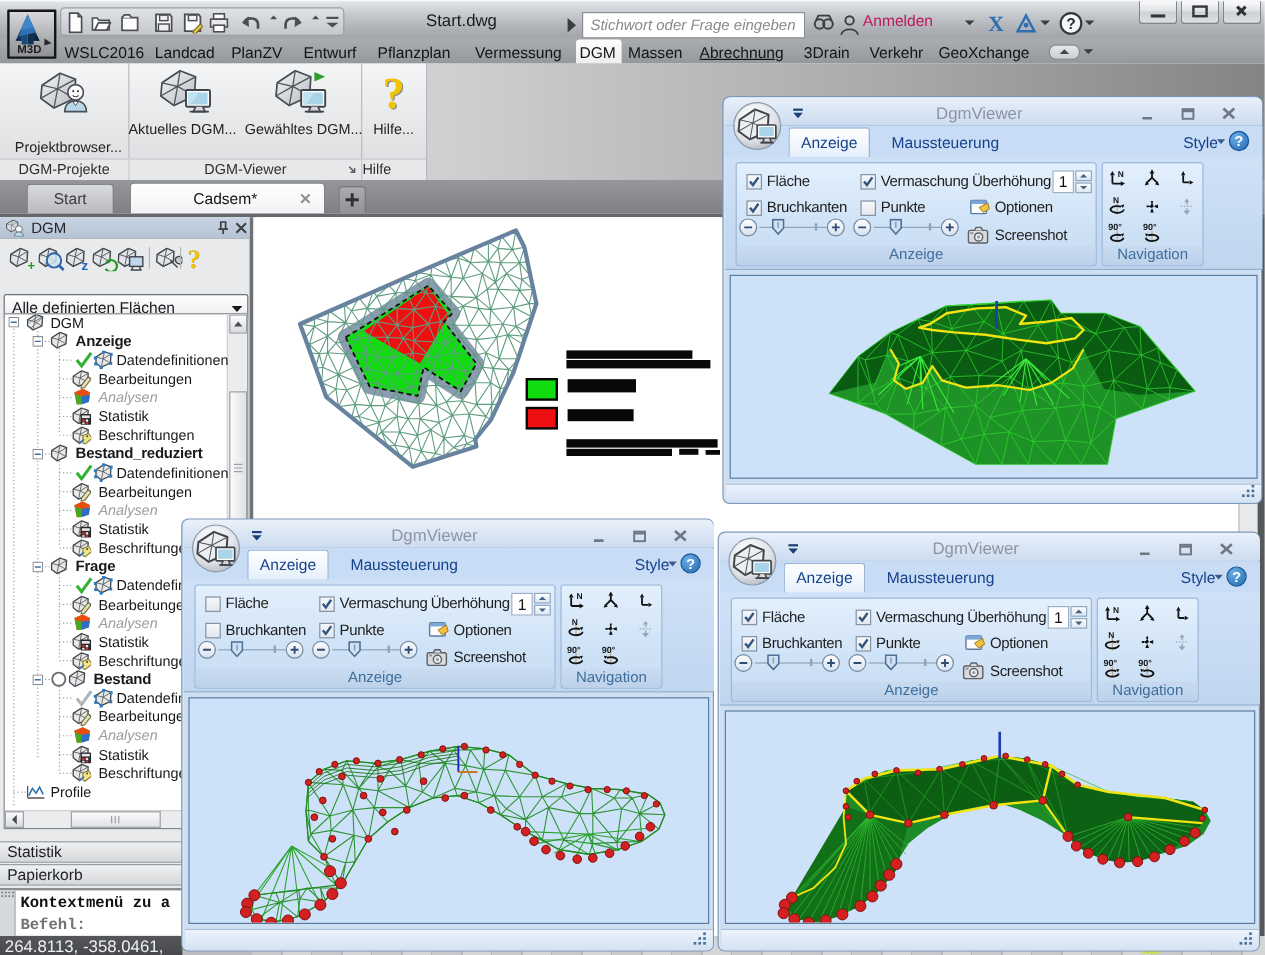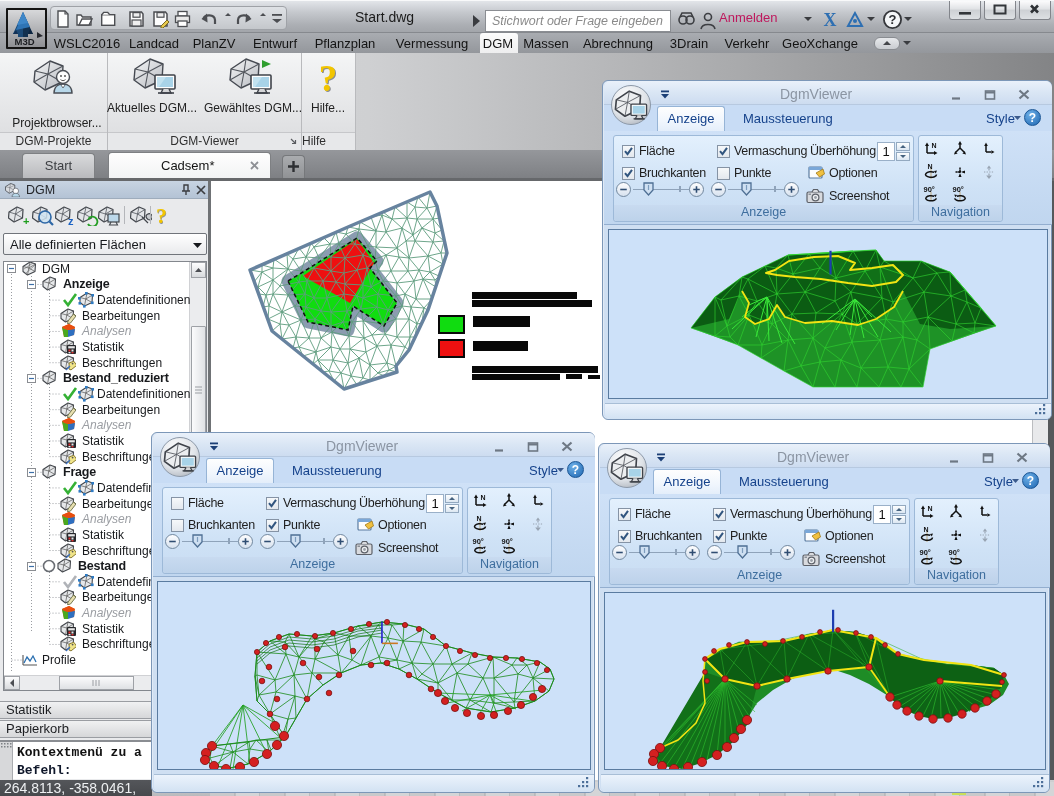--- a/index.html
+++ b/index.html
@@ -122,21 +122,21 @@
 </div>
 <div class="abs" style="left:480px;top:33px;width:38px;height:20px;background:linear-gradient(#fcfcfc,#eeeeef);border-radius:3px 3px 0 0;"></div>
 <div class="abs" style="left:87px;top:36px;transform:translateX(-50%);font-size:13px;color:#141414;">WSLC2016</div>
 <div class="abs" style="left:154px;top:36px;transform:translateX(-50%);font-size:13px;color:#141414;">Landcad</div>
 <div class="abs" style="left:214px;top:36px;transform:translateX(-50%);font-size:13px;color:#141414;">PlanZV</div>
 <div class="abs" style="left:275px;top:36px;transform:translateX(-50%);font-size:13px;color:#141414;">Entwurf</div>
 <div class="abs" style="left:345px;top:36px;transform:translateX(-50%);font-size:13px;color:#141414;">Pflanzplan</div>
 <div class="abs" style="left:432px;top:36px;transform:translateX(-50%);font-size:13px;color:#141414;">Vermessung</div>
 <div class="abs" style="left:498px;top:36px;transform:translateX(-50%);font-size:13px;color:#141414;">DGM</div>
 <div class="abs" style="left:546px;top:36px;transform:translateX(-50%);font-size:13px;color:#141414;">Massen</div>
-<div class="abs" style="left:618px;top:36px;transform:translateX(-50%);font-size:13px;color:#141414;">Abrechnung</div>
+<div class="abs" style="left:618px;top:36px;transform:translateX(-50%);font-size:13px;color:#141414;text-decoration:underline;">Abrechnung</div>
 <div class="abs" style="left:689px;top:36px;transform:translateX(-50%);font-size:13px;color:#141414;">3Drain</div>
 <div class="abs" style="left:747px;top:36px;transform:translateX(-50%);font-size:13px;color:#141414;">Verkehr</div>
 <div class="abs" style="left:820px;top:36px;transform:translateX(-50%);font-size:13px;color:#141414;">GeoXchange</div>
 <div class="abs" style="left:874px;top:37px;width:26px;height:13px;background:linear-gradient(#e7e9ec,#c9ccd0);border:1px solid #898c91;border-radius:6px;">
     <svg width="24" height="11" viewBox="0 0 24 11">
       <path d="M8 7l4-4 4 4z" fill="#44464a"></path>
     </svg>
   </div>
 <svg class="abs" style="left:902px;top:40px;" width="10" height="8" viewBox="0 0 10 8">
     <path d="M1 1l4 4 4-4z" fill="#3a3c40"></path>
@@ -298,21 +298,21 @@
 <div class="abs" style="left:124px;top:206px;width:1px;height:18px;background:#b4b6ba;"></div>
 <svg class="abs" style="left:130px;top:206px;" width="22" height="20" viewBox="0 0 22 20">
 <g stroke="#42464c" stroke-width="1.2" fill="#e3e5e8" stroke-linejoin="round">
       <polygon points="1,6 9,1 15,3.5 14.5,12 6,16 0.5,12"></polygon>
     </g>
 <path d="M1,6 L7.5,8 L9,1 M7.5,8 L15,3.5 M7.5,8 L14.5,12 M7.5,8 L6,16" stroke="#53575e" stroke-width="0.8" fill="none"></path>
 <path d="M12 11l6 6M16 10a3.2 3.2 0 1 1 4 4l-2-0.5-1.5-1.5z" fill="#c9ccd1" stroke="#42464c" stroke-width="1.2"></path>
   </svg>
 <div class="abs" style="left:150px;top:206px;width:1px;height:18px;background:#b4b6ba;"></div>
 <div class="abs" style="left:156px;top:203px;width:16px;height:22px;font-family:'Liberation Serif';font-size:22px;font-weight:bold;color:#f2c500;text-shadow:0.5px 0.5px 0 #909398;">?</div>
-<div class="abs" style="left:3px;top:233px;width:204px;height:22px;background:linear-gradient(#ffffff,#e9eaec);border:1px solid #70747a;border-radius:2px;">
+<div class="abs" style="left:3px;top:245px;width:204px;height:22px;background:linear-gradient(#ffffff,#e9eaec);border:1px solid #70747a;border-radius:2px;">
  <span class="abs" style="left:6px;top:3px;font-size:13px;color:#17191c;">Alle definierten Flächen</span>
  <svg class="abs" style="left:188px;top:8px" width="11" height="8" viewBox="0 0 11 8">
       <path d="M1 1l4.5 5L10 1z" fill="#17191c"></path>
     </svg>
 </div>
 <div class="abs" style="left:3px;top:261px;width:204px;height:430px;background:#fff;border:1px solid #83878d;overflow:hidden;">
 <div class="abs" style="right:0;top:0;width:17px;height:411px;background:#ebecee;border-left:1px solid #d0d1d4;">
  <div class="abs" style="left:1px;top:0;width:15px;height:16px;background:linear-gradient(#fdfdfe,#d8dadd);border:1px solid #9ea1a6;">
         <svg width="13" height="14" viewBox="0 0 13 14">
           <path d="M3 9l3.5-4L10 9z" fill="#4c4e53"></path>
@@ -691,21 +691,21 @@
           <rect x="7" y="1" width="1.5" height="1.5"></rect>
           <rect x="10" y="1" width="1.5" height="1.5"></rect>
           <rect x="1" y="4" width="1.5" height="1.5"></rect>
           <rect x="4" y="4" width="1.5" height="1.5"></rect>
           <rect x="7" y="4" width="1.5" height="1.5"></rect>
           <rect x="10" y="4" width="1.5" height="1.5"></rect>
         </g>
       </svg>
     </div>
  <div class="abs" style="left:17px;top:3px;font-family:'Liberation Mono',monospace;font-size:13px;font-weight:bold;color:#111;white-space:nowrap;">Kontextmenü zu a</div>
- <div class="abs" style="left:17px;top:21px;font-family:'Liberation Mono',monospace;font-size:13px;font-weight:bold;color:#0f172a;">Befehl:</div>
+ <div class="abs" style="left:17px;top:21px;font-family:'Liberation Mono',monospace;font-size:13px;font-weight:bold;color:#737373;">Befehl:</div>
 </div>
 
 <div class="abs" style="left:0;top:780px;width:1054px;height:16px;background:linear-gradient(#cfd0d2,#b9babd);">
  <div class="abs" style="left:210px;top:2px;width:844px;height:14px;background:repeating-linear-gradient(to right,#c8c9cb 0,#c8c9cb 24px,#a9aaad 25px,#d4d5d7 26px,#d4d5d7 49px,#9fa0a3 50px);"></div>
  <div class="abs" style="left:952px;top:2px;width:14px;height:13px;background:#cadf59;"></div>
  <div class="abs" style="left:0;top:0;width:152px;height:32px;background:linear-gradient(#54565a,#3a3c3f);color:#eef0f2;font-size:14px;line-height:16px;padding-left:4px;">264.8113, -358.0461, 0.0000</div>
 </div>
 <div class="abs" style="left:214px;top:181px;width:818px;height:599px;background:#fff;"></div>
 <div class="abs" style="left:1032px;top:181px;width:16px;height:599px;background:#e8e9eb;border-left:1px solid #bbbdc0;"></div>
 <div class="abs" style="left:1048px;top:181px;width:6px;height:599px;background:#55585b;"></div>

